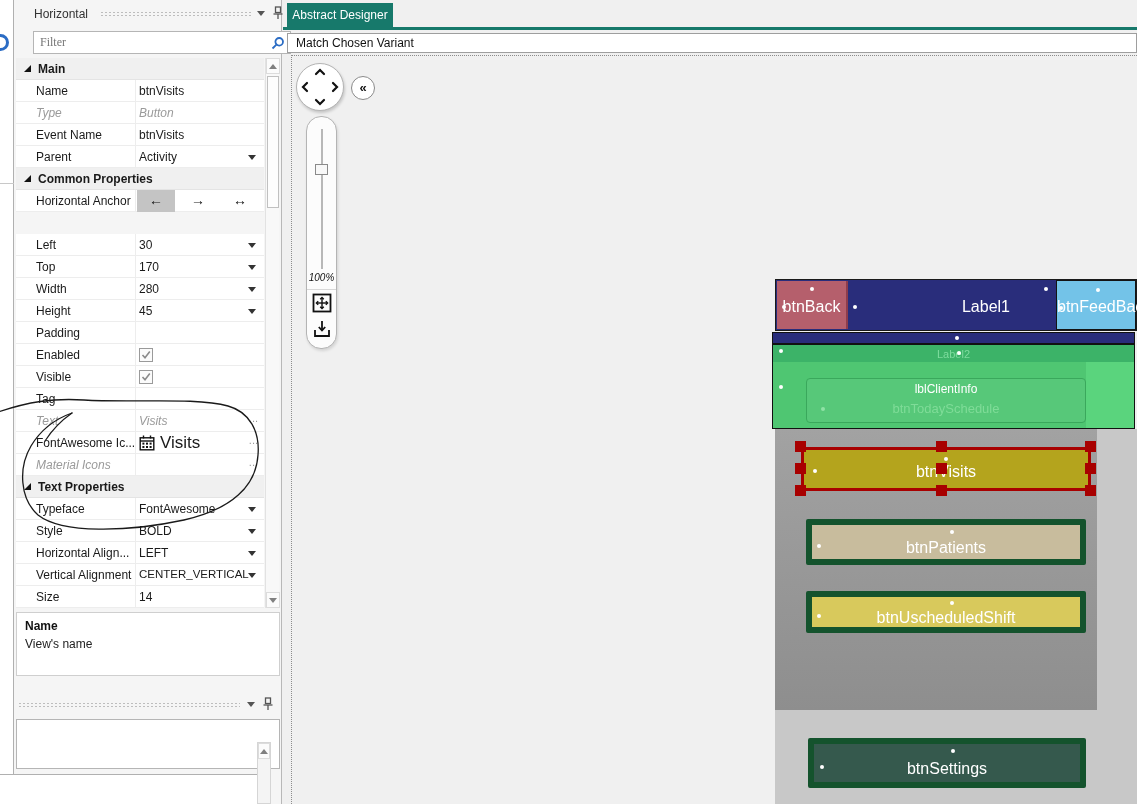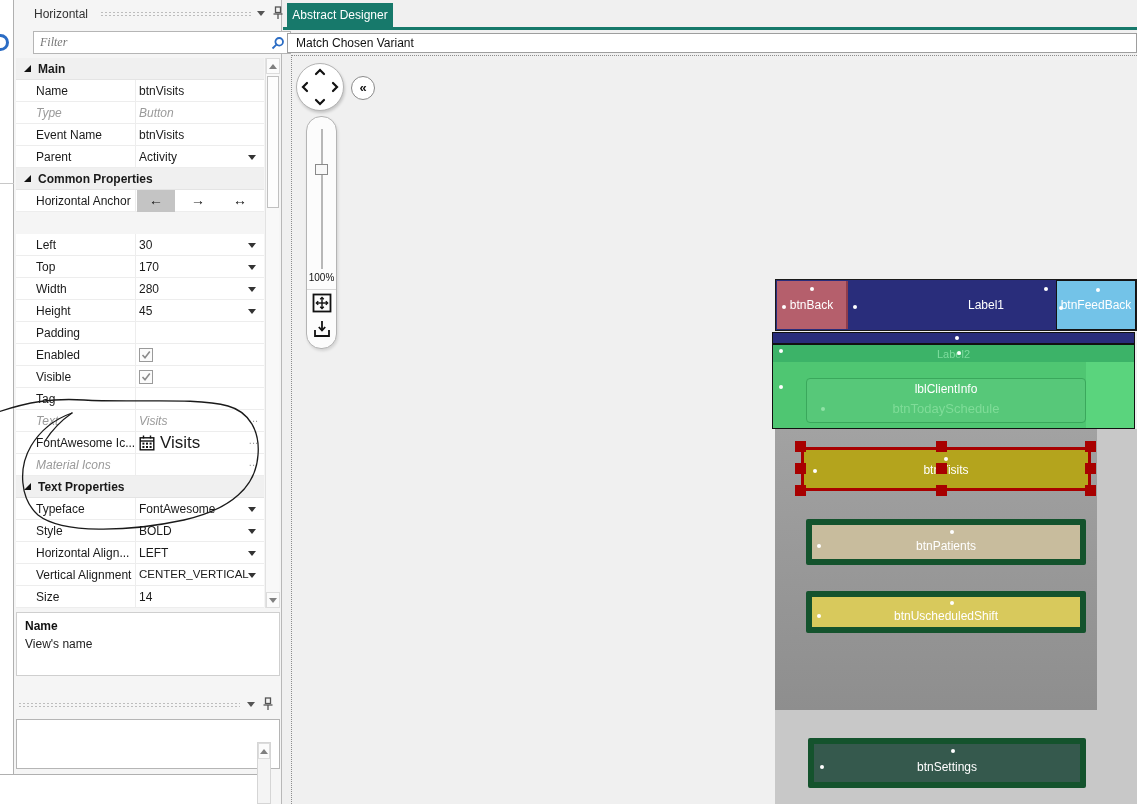--- a/index.html
+++ b/index.html
@@ -12,21 +12,21 @@
   .left-sliver { left:0; top:0; width:14px; height:804px; background:#fff; border-right:1px solid #b0b0b0; }
   .sliver-circle { left:-8px; top:34px; width:17px; height:17px; border:3px solid #2b6cc4; border-radius:50%; background:#fff; }
   .sliver-line { left:0; top:183px; width:14px; height:1px; background:#c8c8c8; }
 
   
   .prop-panel { left:14px; top:0; width:268px; height:804px; background:#f5f5f5; border-right:1px solid #b8b8b8; }
   .panel-title { left:20px; top:7px; font-size:12px; color:#333; }
   .dotted-strip { height:6px; background-image:radial-gradient(#bdbdbd 0.8px, transparent 0.9px); background-size:4px 3px; }
   .chev-down { width:0; height:0; border-left:4px solid transparent; border-right:4px solid transparent; border-top:5px solid #555; }
   .filter-box { left:19px; top:31px; width:258px; height:23px; background:#fff; border:1px solid #b5b5b5; }
-  .filter-box input { position:absolute; left:6px; top:2px; width:220px; height:17px; border:none; outline:none; font-style:italic; font-size:12px; color:#8a8a8a; background:transparent; font-family:"Liberation Serif", serif; }
+  .filter-box input { position:absolute; left:6px; top:2px; width:220px; height:17px; border:none; outline:none; font-size:12px; color:#8a8a8a; background:transparent; font-family:"Liberation Serif", serif; }
 
   
   .prow { position:absolute; left:16px; width:248px; height:22px; background:#fff; border-bottom:1px solid #ededed; font-size:12px; color:#1a1a1a; }
   .prow .vsep { position:absolute; left:119px; top:0; width:1px; height:22px; background:#ededed; }
   .plabel { position:absolute; left:20px; top:4px; white-space:nowrap; }
   .pval   { position:absolute; left:123px; top:4px; white-space:nowrap; }
   .gray { color:#9a9a9a;font-style:italic; }
   .section { background:#f0f0f0; font-weight:bold; border-bottom:1px solid #e4e4e4; }
   .section .pslabel { position:absolute; left:22px; top:4px; }
   .tri { position:absolute; left:8px; top:7px; }
@@ -54,31 +54,31 @@
 
   
   .tab { left:287px; top:3px; width:106px; height:24px; color:#fff; font-size:12px; text-align:center; line-height:24px; }
   .teal-strip { left:283px; top:27px; width:854px; height:3px; }
   .variant-bar { left:287px; top:33px; width:850px; height:20px; background:#fff; border:1px solid #9e9e9e; font-size:12px; color:#111; line-height:18px; padding-left:8px; }
   .canvas { left:291px; top:55px; width:846px; height:749px; background:#f0f0f0; border-left:1px dotted #8c8c8c; border-top:1px dotted #8c8c8c; }
 
   
   .navpad { left:296px; top:63px; width:48px; height:48px; border-radius:50%; background:#fff; border:1px solid #b4b4b4; box-shadow:1px 2px 3px rgba(0,0,0,0.18); }
   .collapse-btn { left:351px; top:76px; width:24px; height:24px; border-radius:50%; background:#fff; border:1px solid #8a8a8a; font-size:13px; font-weight:bold; color:#111; text-align:center; line-height:22px; }
-  .zoom-pill { left:306px; top:116px; width:31px; height:233px; border-radius:15px; background:#fcfcfc; border:1px solid #b4b4b4; box-shadow:1px 2px 3px rgba(0,0,0,0.12); }
+  .zoom-pill { left:306px; top:116px; width:31px; height:233px; border-radius:15px; background:#fcfcfc; border:1px solid #b4b4b4; box-shadow:1px 2px 3px rgba(0,0,0,0.12);font-style:italic; }
   .zoom-track { position:absolute; left:14px; top:12px; width:2px; height:140px; background:#b8b8b8; }
   .zoom-handle { position:absolute; left:8px; top:47px; width:13px; height:11px; background:#f8f8f8; border:1px solid #8a8a8a; }
   .zoom-label { position:absolute; left:0; top:155px; width:29px; text-align:center; font-size:10px; color:#111; }
   .zoom-div { position:absolute; left:0; top:172px; width:29px; height:1px; background:#d8d8d8; }
 
   
   .surround { left:775px; top:429px; width:362px; height:375px; background:#c8c8c8; }
   .screen { left:775px; top:429px; width:322px; height:281px; background:linear-gradient(180deg,#a2a2a2,#8e8e8e); }
   .toprow { left:775px; top:279px; width:362px; height:52px; border:1px solid #1a1a1a; }
-  .wtext { position:absolute; width:100%; text-align:center; color:#fff; font-size:12px; }
+  .wtext { position:absolute; width:100%; text-align:center; color:#fff; font-size:16px; }
   .dot { position:absolute; width:4px; height:4px; border-radius:50%; background:#fff; }
   .handle { position:absolute; width:11px; height:11px; }
   .widget-btn { position:absolute; border:6px solid #14532d; border-radius:2px; }
 </style>
 </head>
 <body>
 
 <div id="root">
 
   <div class="abs left-sliver">

